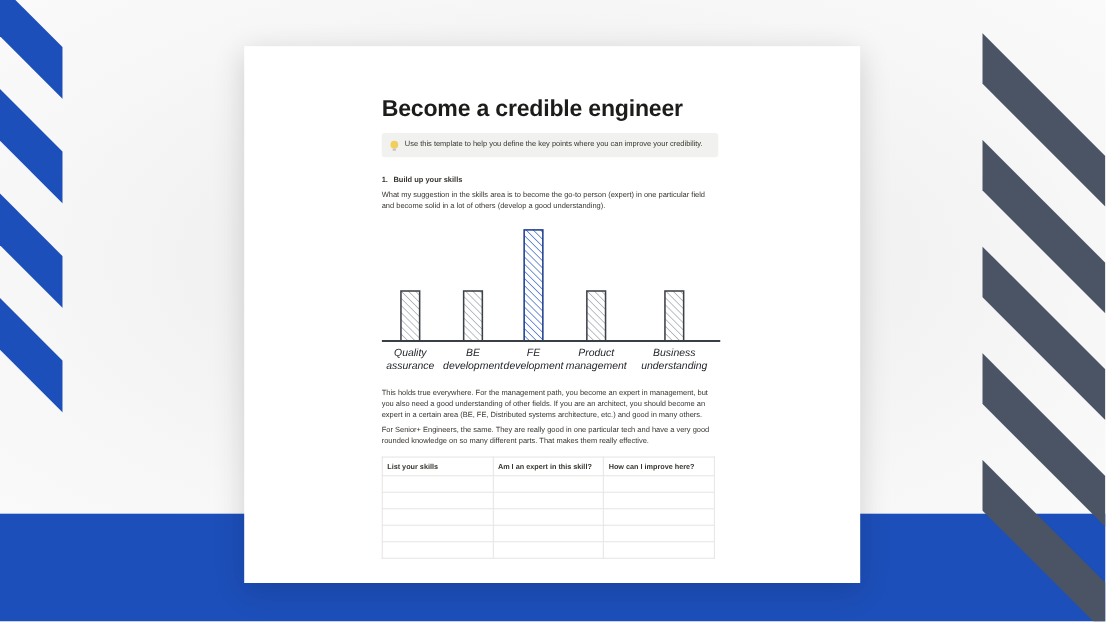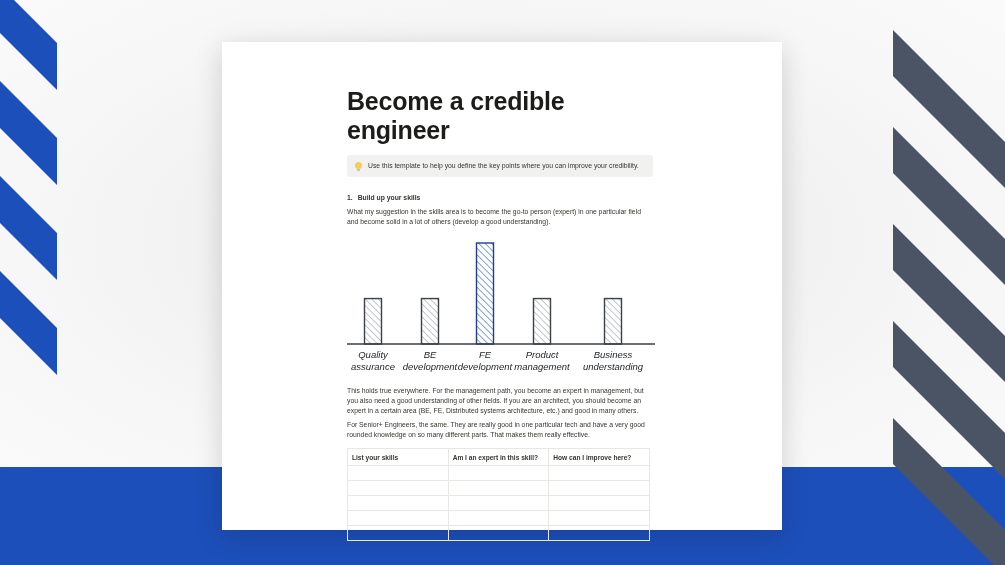--- a/index.html
+++ b/index.html
@@ -11,21 +11,21 @@
   }
   .bottom-bar { position:absolute; left:0; top:467px; width:1005px; height:98px; z-index:1; }
   .stripes-left  { position:absolute; left:0; top:0; z-index:2; }
   .stripes-right { position:absolute; left:893px; top:0; z-index:2; }
 
   .card {
     position:absolute; left:222px; top:42px; width:560px; height:488px;
     background:#ffffff; z-index:3; box-shadow:0 6px 26px rgba(0,0,0,.16);
   }
   .content { position:absolute; left:125px; top:0; width:306px; color:#37352f; }
-  .doc-title { margin-top:45px; font-size:25px; font-weight:bold; color:#1c1c1a; letter-spacing:-0.2px; }
+  .doc-title { margin-top:45px; font-size:21px; font-weight:bold; color:#1c1c1a; letter-spacing:-0.2px; }
 
   .callout {
     margin-top:10px; background:#f1f1ef; border-radius:3px;
     padding:6px 8px; display:flex; gap:6px; align-items:flex-start;
   }
   .bulb { flex:0 0 auto; width:7px; height:7px; margin-top:1px; border-radius:50%;
           background:#f2cf5b; position:relative; }
   .bulb::after { content:""; position:absolute; left:2px; top:6.5px; width:3px; height:2.5px; background:#c5c2b9; }
   .callout-text { font-size:6.8px; line-height:9.6px; }
 

